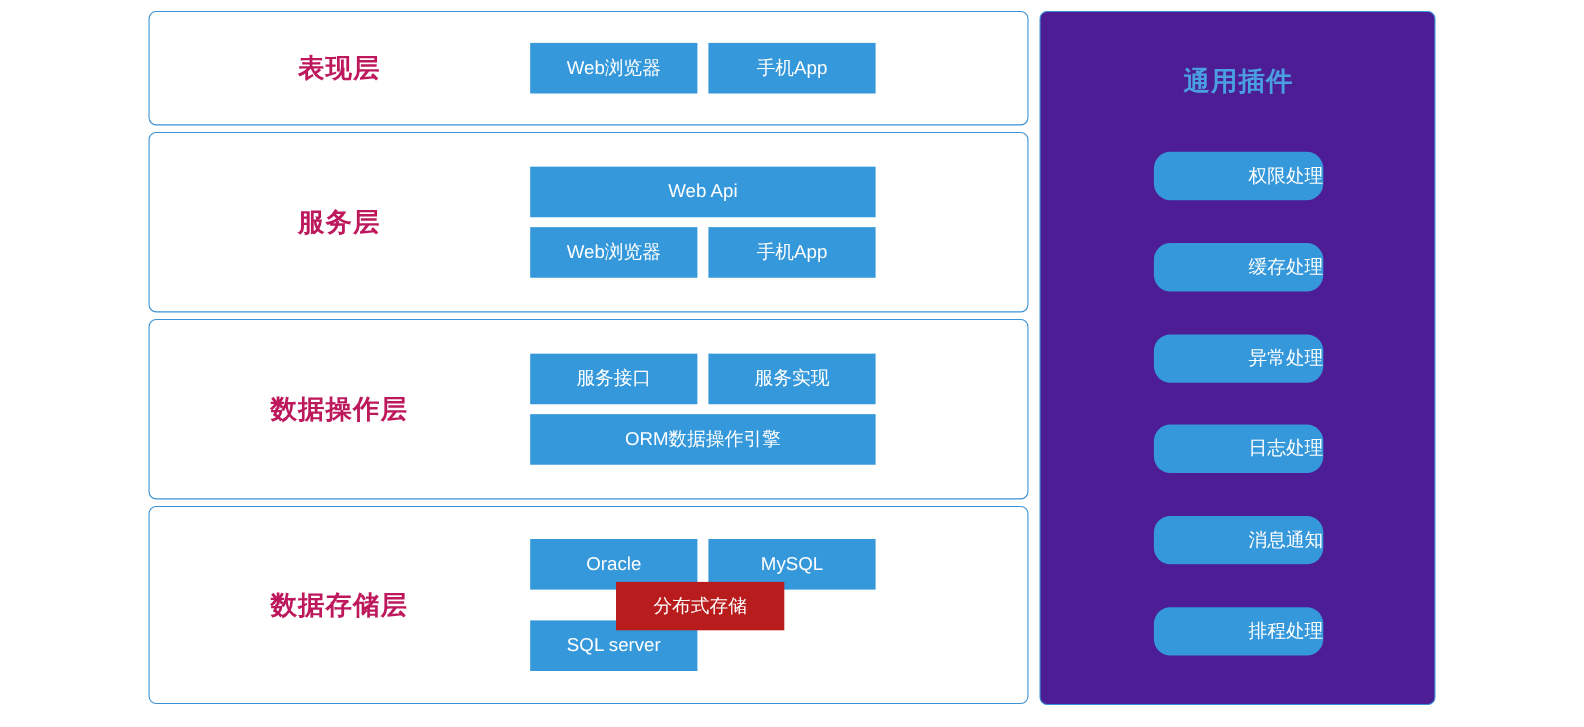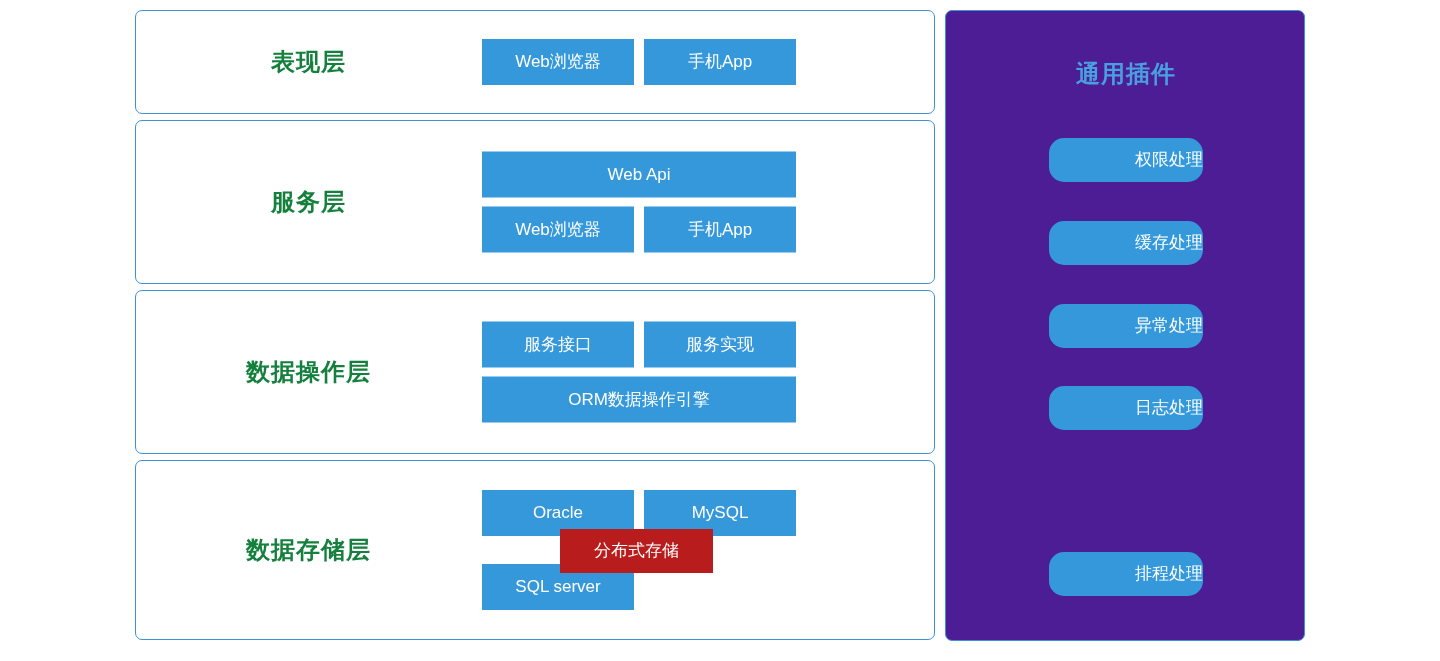--- a/index.html
+++ b/index.html
@@ -50,21 +50,21 @@
     background: #ffffff;
   }
 
   .layer-label {
     position: absolute;
     left: 0;
     width: 345px;
     top: 50%;
     transform: translateY(-50%);
     text-align: center;
-    color: #15803d;
+    color: #be185d;
     font-weight: bold;
     font-size: 24px;
     letter-spacing: 1px;
     white-space: nowrap;
   }
 
   
   .boxwrap {
     position: absolute;
     left: 346px;
@@ -200,16 +200,17 @@
 
   </div>
 
   <div class="panel" id="plugins">
     <div id="plugins-title">通用插件</div>
 
     <div class="plugin-item" style="top:127px;">权限处理</div>
     <div class="plugin-item" style="top:210px;">缓存处理</div>
     <div class="plugin-item" style="top:293px;">异常处理</div>
     <div class="plugin-item" style="top:375px;">日志处理</div>
+    <div class="plugin-item" style="top:458px;">消息通知</div>
     <div class="plugin-item" style="top:541px;">排程处理</div>
   </div>
 
 </div>
 
 </body></html>

